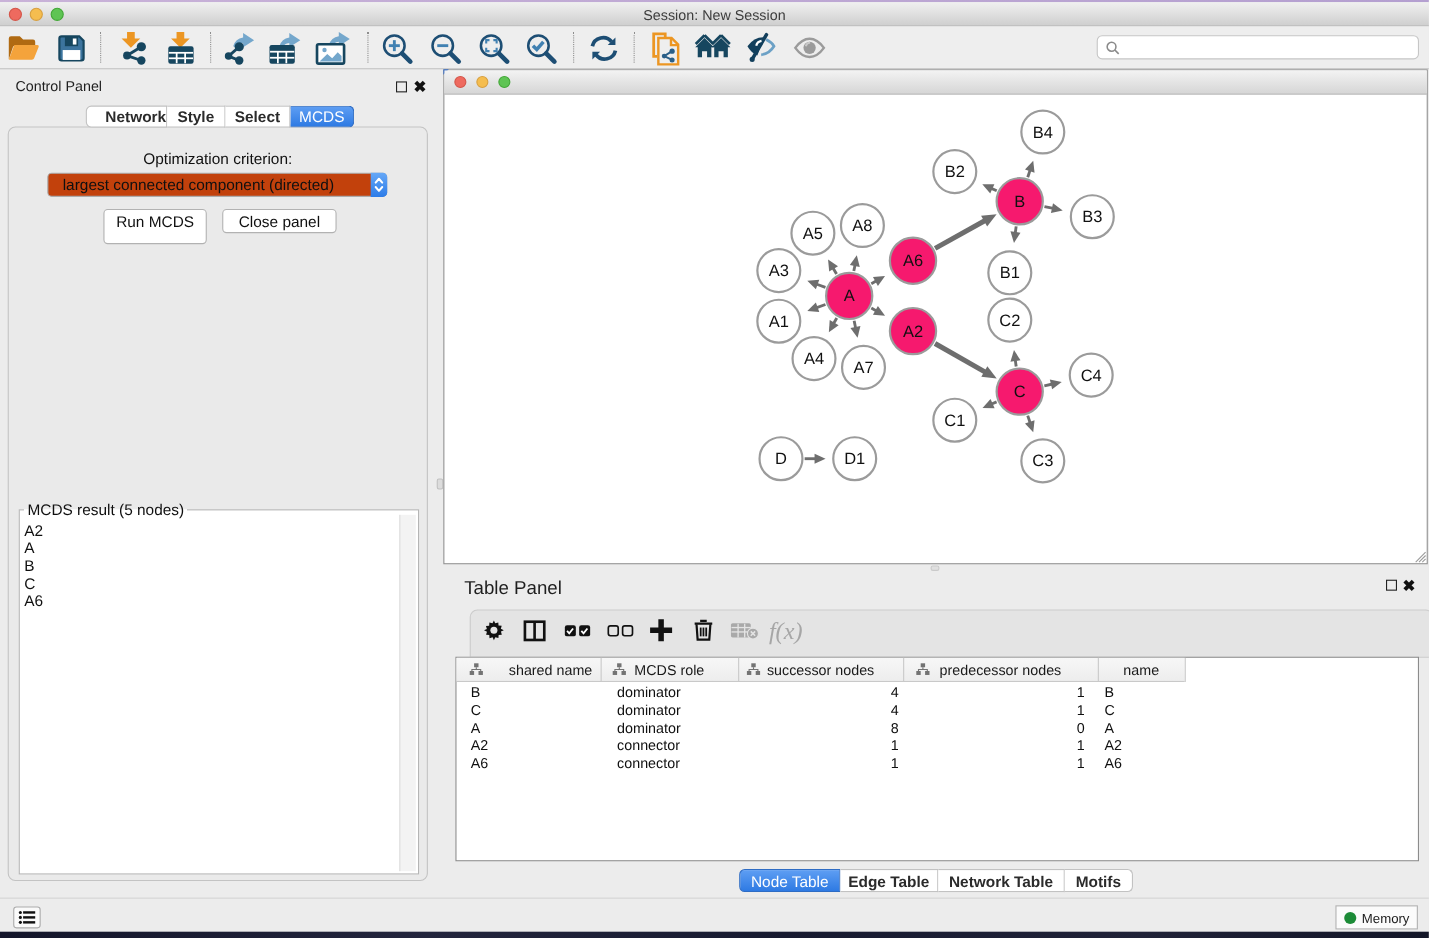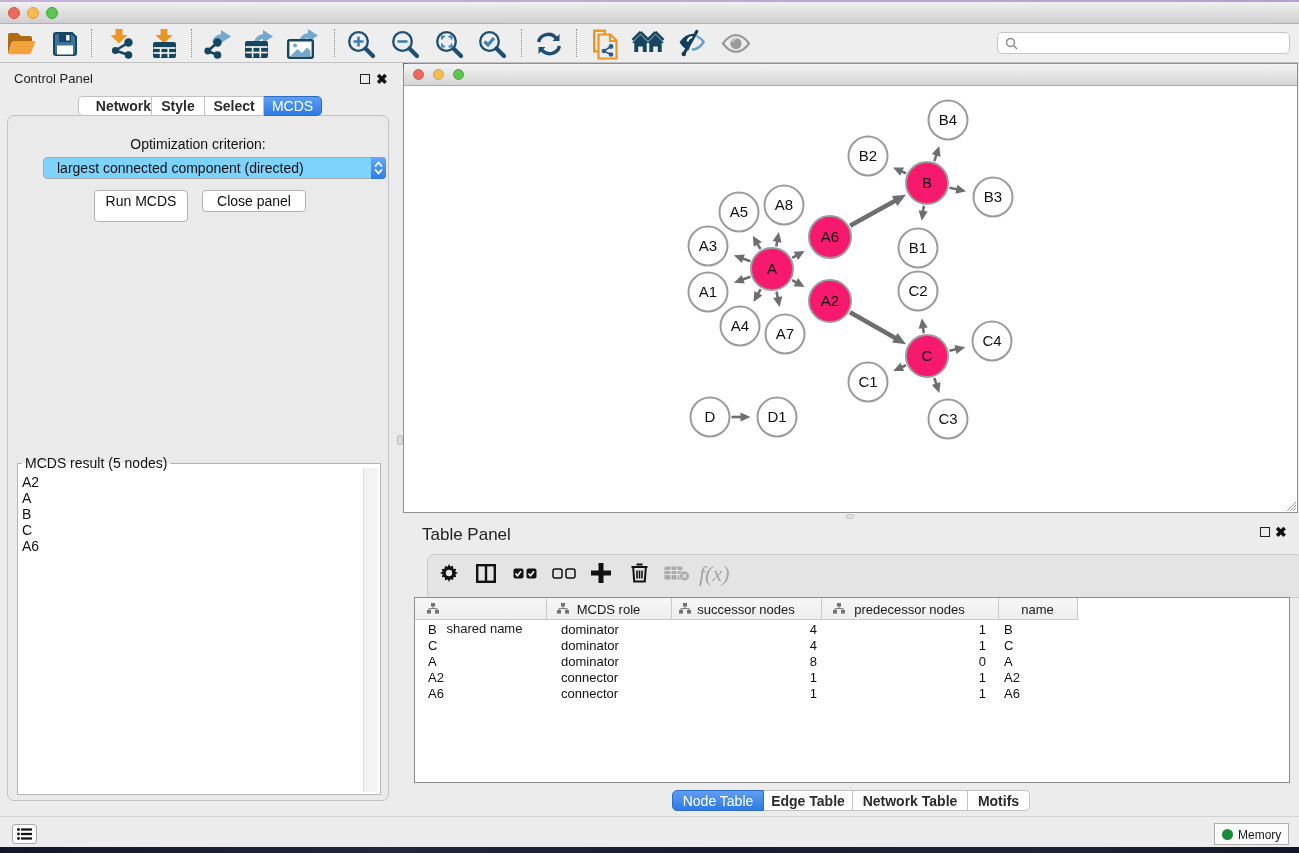--- a/index.html
+++ b/index.html
@@ -19,20 +19,21 @@
 </style>
 </head>
 <body>
 
 <div class="abs" style="left:0;top:0;width:1299px;height:2px;background:linear-gradient(90deg,#c9b2d8,#b49fd0);"></div>
 
 <div class="abs" style="left:0;top:2px;width:1299px;height:22px;background:linear-gradient(#f0f0f0,#cfcfcf);border-bottom:1px solid #b2b2b2;">
   <div class="light abs" style="left:8px;top:5px;background:#ee6a5f;border:1px solid #d45549;"></div>
   <div class="light abs" style="left:27px;top:5px;background:#f5bd4f;border:1px solid #d8a040;"></div>
   <div class="light abs" style="left:46px;top:5px;background:#5fc454;border:1px solid #42a737;"></div>
+  <div class="abs ttl" style="left:0;right:0;top:4px;text-align:center;">Session: New Session</div>
 </div>
 
 <div class="abs" style="left:0;top:24px;width:1299px;height:39px;background:#eeeeee;border-bottom:1px solid #c2c2c2;" id="toolbar">
   <div class="sep" style="left:91px;"></div>
   <div class="sep" style="left:191px;"></div>
   <div class="sep" style="left:334px;"></div>
   <div class="sep" style="left:521px;"></div>
   <div class="sep" style="left:576px;"></div>
 
   <div class="abs" style="left:997px;top:8px;width:293px;height:22px;background:#fff;border:1px solid #c6c6c6;border-radius:5px;">
@@ -173,21 +174,21 @@
 <div class="abs" style="left:7px;top:115px;width:382px;height:686px;border:1px solid #c3c3c3;border-radius:7px;background:#eaeaea;"></div>
 
 <div class="abs" id="cptabs" style="left:78px;top:96px;height:20px;display:flex;font-size:14px;font-weight:bold;color:#2b2b2b;">
   <div style="width:74px;background:#fff;border:1px solid #c2c2c2;border-radius:5px 0 0 5px;text-align:right;line-height:19px;">Network</div>
   <div style="width:53px;background:#fff;border:1px solid #c2c2c2;border-left:none;text-align:center;line-height:19px;">Style</div>
   <div style="width:59px;background:#fff;border:1px solid #c2c2c2;border-left:none;text-align:center;line-height:19px;">Select</div>
   <div style="width:58px;background:linear-gradient(#5e9ef3,#2e7ae3);border:1px solid #2e6cc4;border-left:none;border-radius:0 5px 5px 0;text-align:center;line-height:19px;color:#fff;font-weight:normal;">MCDS</div>
 </div>
 <div class="abs" style="left:0px;top:136px;width:396px;text-align:center;font-size:14px;color:#101010;">Optimization criterion:</div>
 
-<div class="abs" style="left:43px;top:157px;width:343px;height:22px;background:#7dd3fc;border:1px solid #ababab;border-radius:4px;">
+<div class="abs" style="left:43px;top:157px;width:309px;height:22px;background:#c2410c;border:1px solid #ababab;border-radius:4px;">
   <div class="abs" style="left:13px;top:2px;font-size:14px;color:#101010;">largest connected component (directed)</div>
   <div class="abs" style="right:-1px;top:-1px;width:15px;height:22px;border-radius:0 4px 4px 0;background:linear-gradient(#66a8f7,#2d7ce8);">
     <svg width="9" height="14" viewBox="0 0 9 14" style="left:3px;top:4px;">
         <path d="M1.5 5 L4.5 1.5 L7.5 5" fill="none" stroke="#fff" stroke-width="1.8" stroke-linecap="round" stroke-linejoin="round"></path>
         <path d="M1.5 9 L4.5 12.5 L7.5 9" fill="none" stroke="#fff" stroke-width="1.8" stroke-linecap="round" stroke-linejoin="round"></path>
       </svg>
   </div>
 </div>
 <div class="abs" style="left:94px;top:190px;width:94px;height:32px;background:#fff;border:1px solid #b2b2b2;border-radius:4px;text-align:center;font-size:14px;color:#101010;line-height:20px;">Run MCDS</div>
 <div class="abs" style="left:202px;top:190px;width:104px;height:22px;background:#fff;border:1px solid #b2b2b2;border-radius:4px;text-align:center;font-size:14px;color:#101010;line-height:20px;">Close panel</div>
@@ -398,21 +399,21 @@
 <rect x="0" y="7" width="4" height="3.6" fill="#737373"></rect>
 <rect x="8" y="7" width="4" height="3.6" fill="#737373"></rect>
 <path d="M6 3.6 v2 M2 7 v-1.4 h8 V7" stroke="#737373" stroke-width="1" fill="none"></path>
 </svg>
   <svg width="12" height="11" viewBox="0 0 12 11" style="left:418px;top:5px;">
 <rect x="4" y="0" width="4" height="3.6" fill="#737373"></rect>
 <rect x="0" y="7" width="4" height="3.6" fill="#737373"></rect>
 <rect x="8" y="7" width="4" height="3.6" fill="#737373"></rect>
 <path d="M6 3.6 v2 M2 7 v-1.4 h8 V7" stroke="#737373" stroke-width="1" fill="none"></path>
 </svg>
-  <div class="abs hlbl" style="left:8px;width:123px;margin-top:19px;">shared name</div>
+  <div class="abs hlbl" style="left:24px;width:123px;">shared name</div>
   <div class="abs hlbl" style="left:131px;width:125px;">MCDS role</div>
   <div class="abs hlbl" style="left:256px;width:150px;">successor nodes</div>
   <div class="abs hlbl" style="left:406px;width:177px;">predecessor nodes</div>
   <div class="abs hlbl" style="left:583px;width:79px;">name</div>
 
   <div class="abs c1" style="top:24px;">B</div>
     <div class="abs c2" style="top:24px;">dominator</div>
     <div class="abs c3" style="top:24px;">4</div>
     <div class="abs c4" style="top:24px;">1</div>
     <div class="abs c5" style="top:24px;">B</div>

